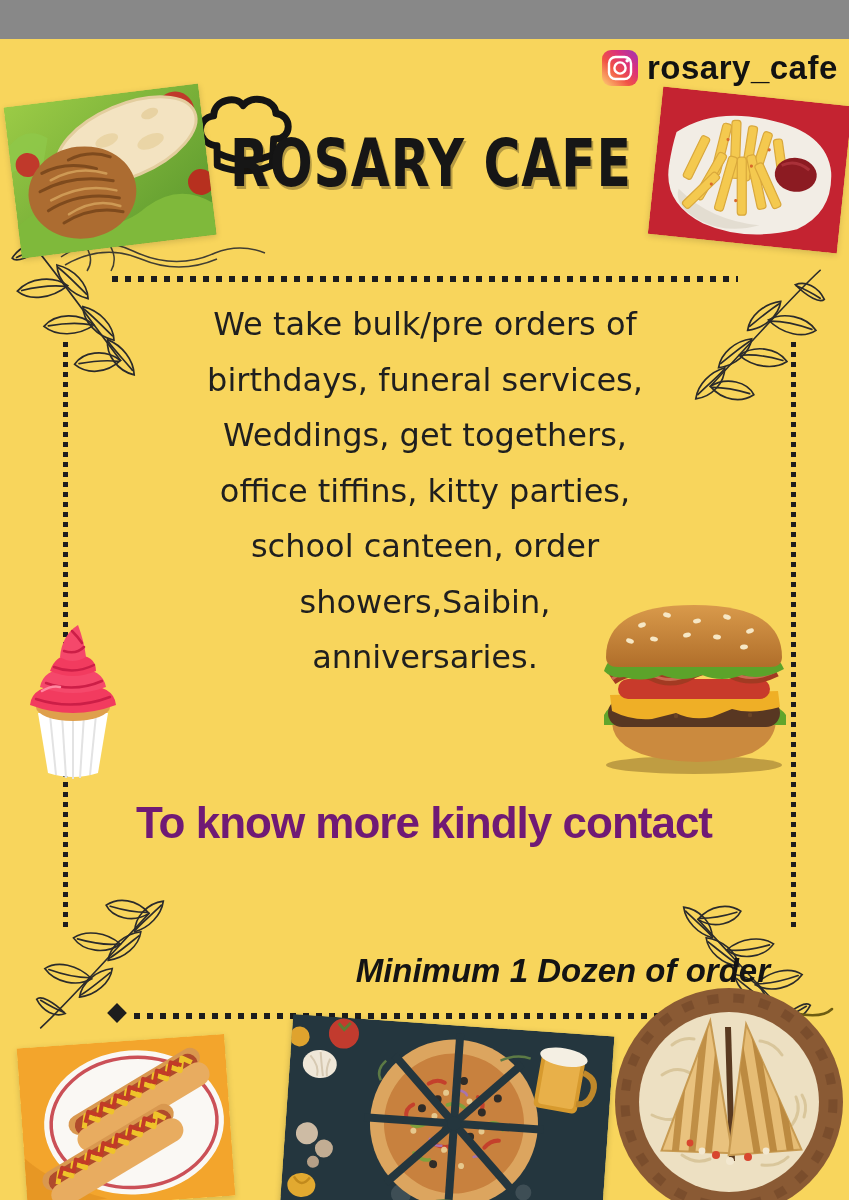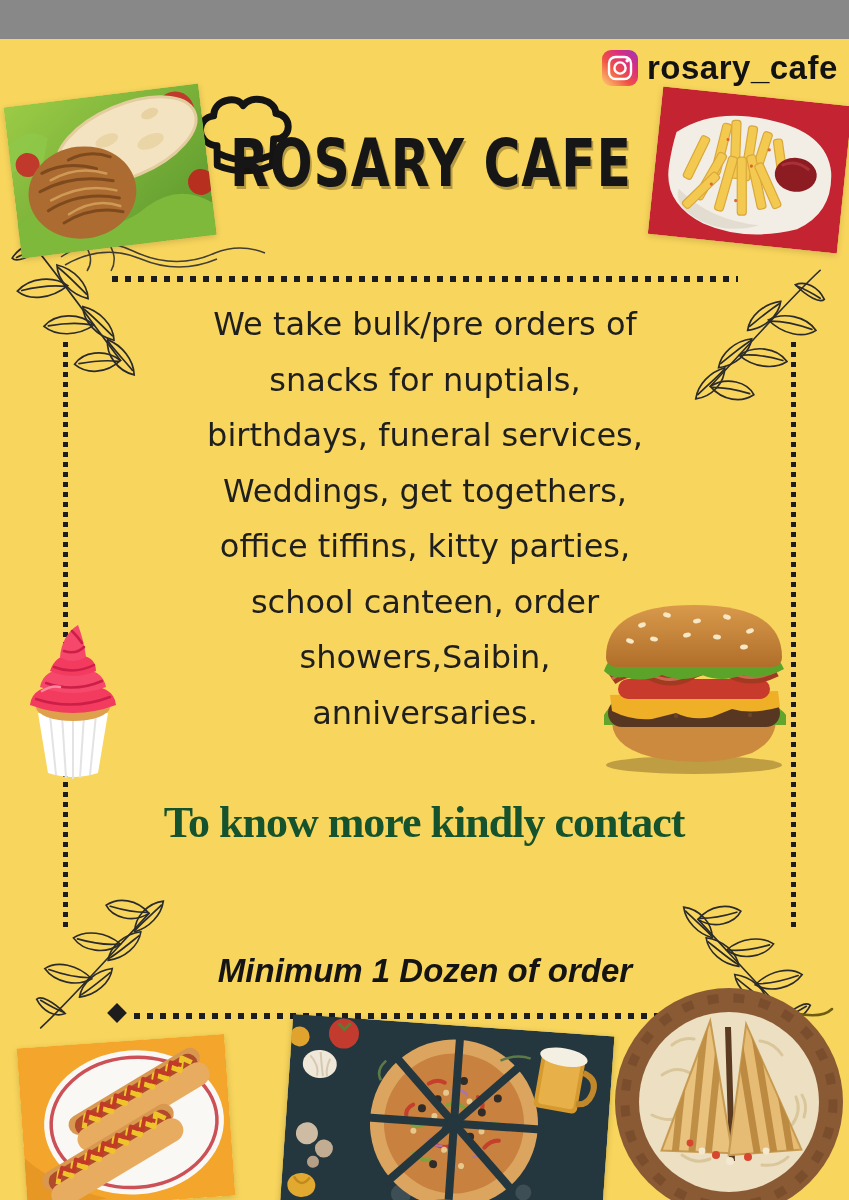--- a/index.html
+++ b/index.html
@@ -13,22 +13,22 @@
   
   .ig-row{position:absolute;top:10px;left:602px;display:flex;align-items:center;gap:9px;z-index:3;}
   .ig-text{font-size:33px;font-weight:bold;color:#121212;letter-spacing:0.5px;}
   .title{position:absolute;left:196px;top:86px;width:470px;text-align:center;z-index:2;
          font-family:"DejaVu Sans",sans-serif;font-weight:bold;font-size:56px;color:#161616;
          letter-spacing:1px;transform:scale(0.9,1.18);transform-origin:center top;
          text-shadow:2px 2px 0 rgba(25,20,10,.3);}
   .intro{position:absolute;left:78px;top:258px;width:694px;text-align:center;z-index:2;
          font-family:"DejaVu Sans",sans-serif;font-size:32px;line-height:55.5px;color:#1f1f1f;}
   .contact{position:absolute;left:60px;top:753px;width:728px;text-align:center;z-index:2;
-         font-weight:bold;font-size:44px;line-height:61px;color:#14532d;letter-spacing:-1px;font-family:Liberation Serif, serif;}
-  .note{position:absolute;left:80px;top:913px;width:690px;text-align:center;z-index:2;
+         font-weight:bold;font-size:44px;line-height:61px;color:#701a75;letter-spacing:-1px;}
+  .note{position:absolute;left:80px;top:913px;width:690px;text-align:right;z-index:2;
          font-weight:bold;font-style:italic;font-size:33px;color:#141414;}
   
   .photo{position:absolute;z-index:2;}
   .ph-shawarma{left:12px;top:56px;width:196px;height:152px;transform:rotate(-7deg);box-shadow:0 2px 6px rgba(0,0,0,.15);}
   .ph-fries{left:655px;top:57px;width:190px;height:148px;transform:rotate(6deg);box-shadow:0 2px 6px rgba(0,0,0,.15);}
   .ph-cupcake{left:2px;top:556px;width:142px;height:192px;z-index:3;}
   .ph-burger{left:592px;top:556px;width:205px;height:180px;z-index:3;}
   .ph-hotdogs{left:22px;top:1002px;width:208px;height:162px;transform:rotate(-4deg);box-shadow:0 2px 6px rgba(0,0,0,.15);}
   .ph-pizza{left:286px;top:986px;width:322px;height:196px;transform:rotate(4deg);box-shadow:0 2px 6px rgba(0,0,0,.2);}
   .ph-sandwich{left:612px;top:946px;width:234px;height:234px;}
@@ -183,21 +183,20 @@
     <g fill="none" stroke="#2e2e2e" stroke-width="1.5" opacity="0.9">
       <path d="M6 26 Q40 2 78 20 Q120 40 160 22 Q185 12 210 22"></path>
       <path d="M10 34 Q48 12 86 28 Q124 44 162 28"></path>
       <path d="M30 14 q10 14 2 26"></path>
         <path d="M52 10 q12 16 4 30"></path>
     </g>
   </svg>
 
   <div class="intro">
     <div>We take bulk/pre orders of</div>
-    <div>snacks for nuptials,</div>
     <div>birthdays, funeral services,</div>
     <div>Weddings, get togethers,</div>
     <div>office tiffins, kitty parties,</div>
     <div>school canteen, order</div>
     <div>showers,Saibin,</div>
     <div>anniversaries.</div>
   </div>
 
   <svg class="photo ph-cupcake" viewBox="0 0 142 192">
     <path d="M36 118 L106 118 L96 178 Q71 186 46 178 Z" fill="#FFFFFF"></path>

